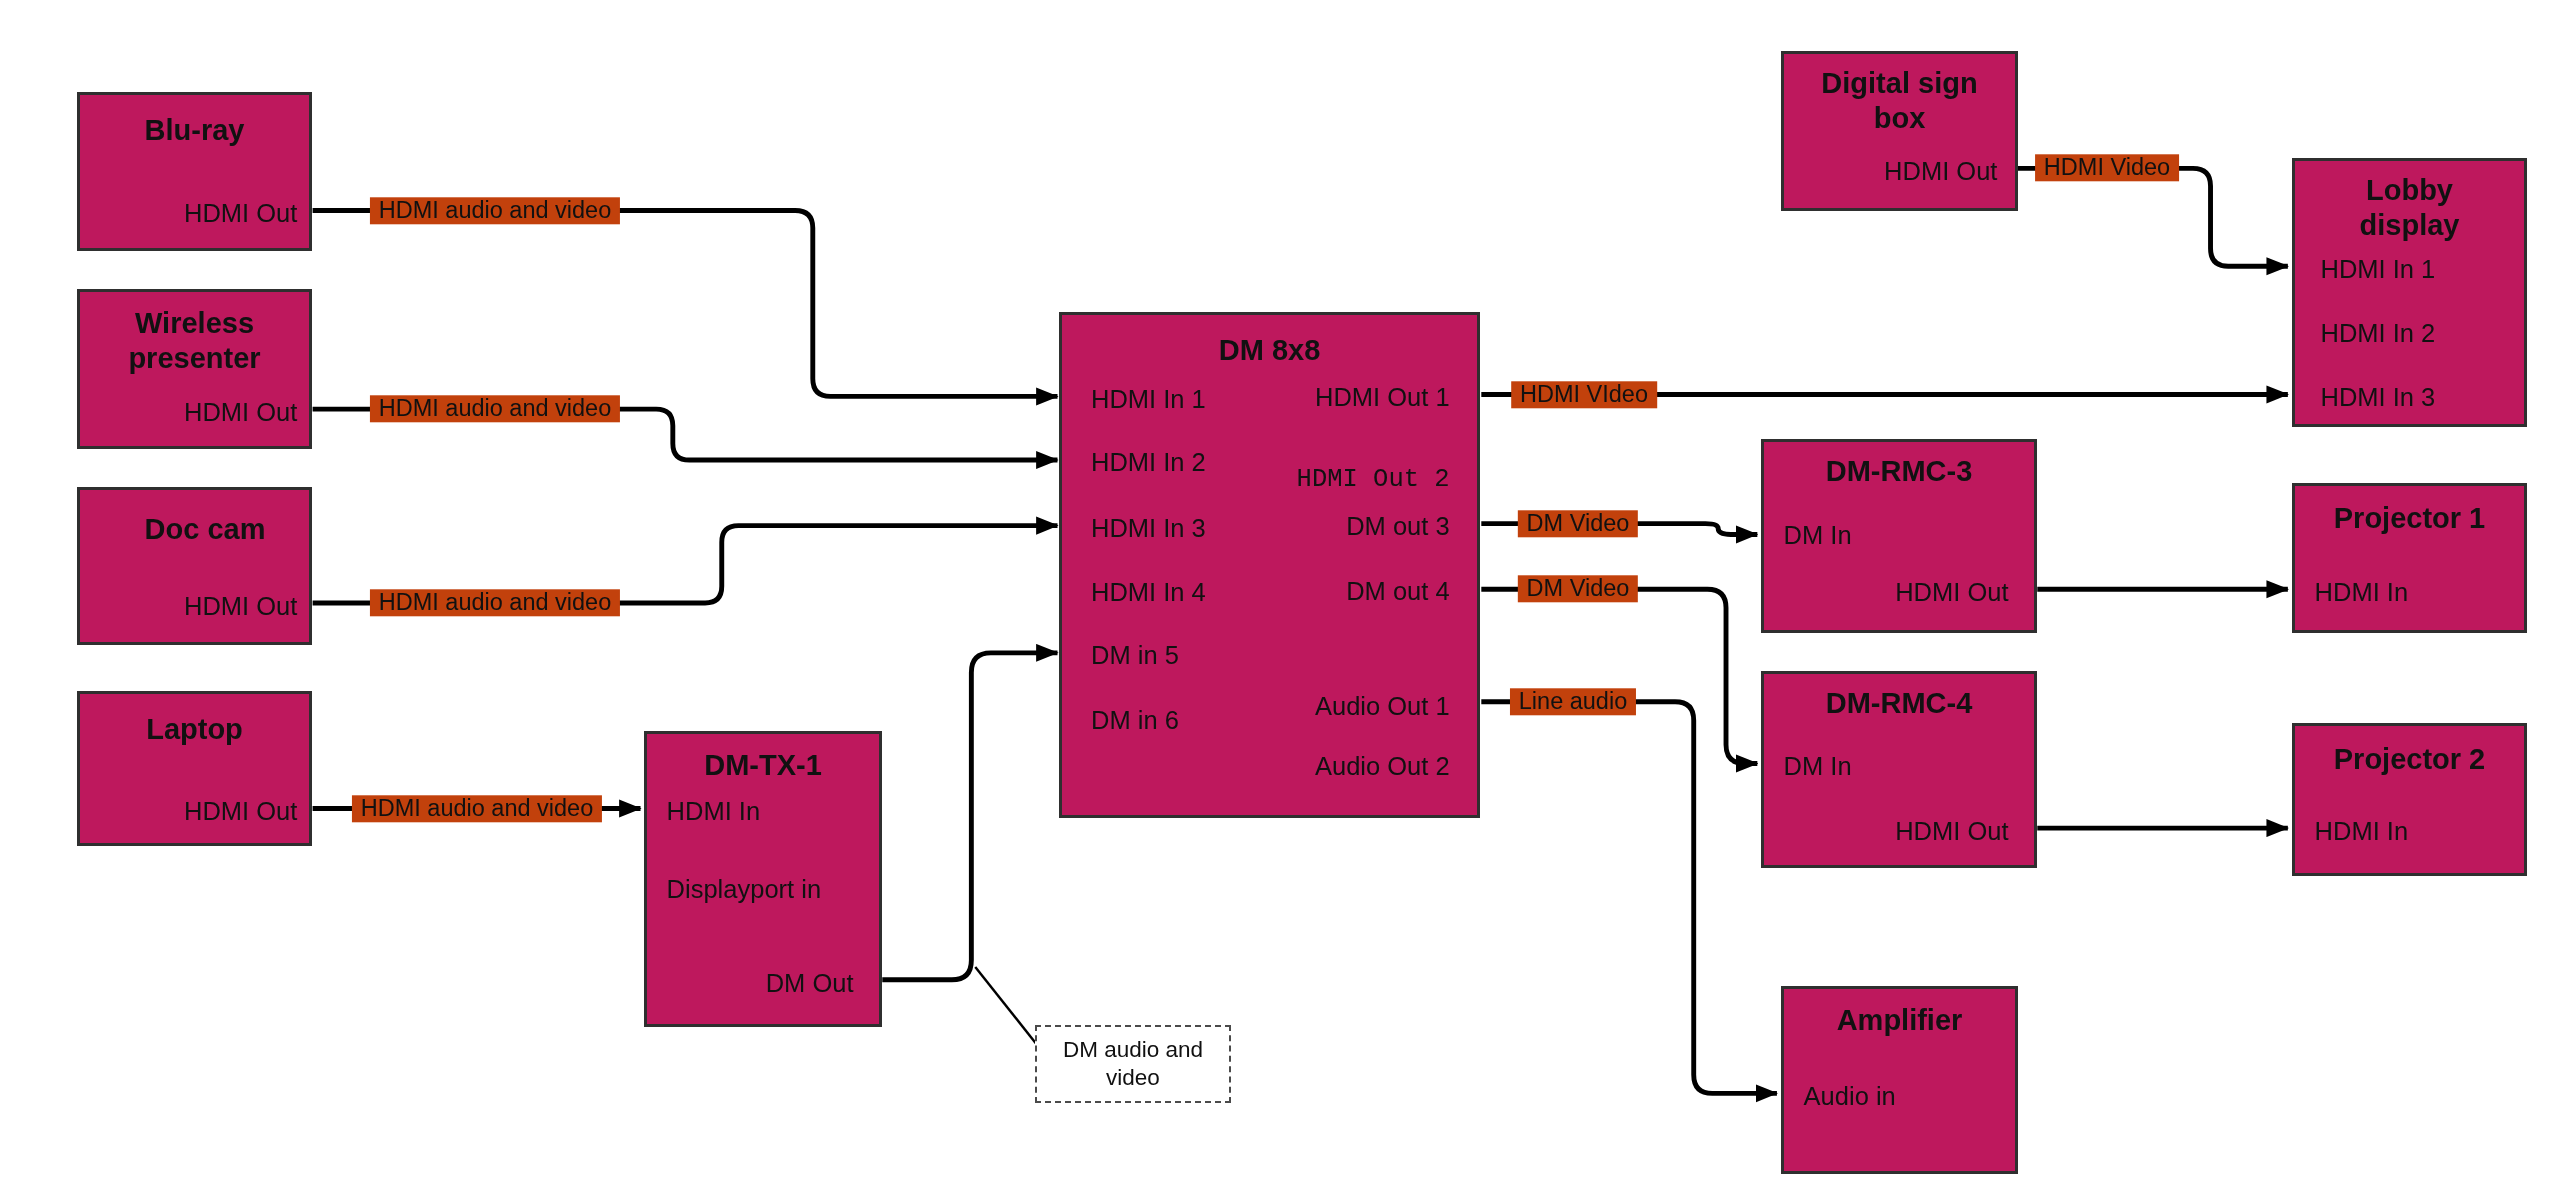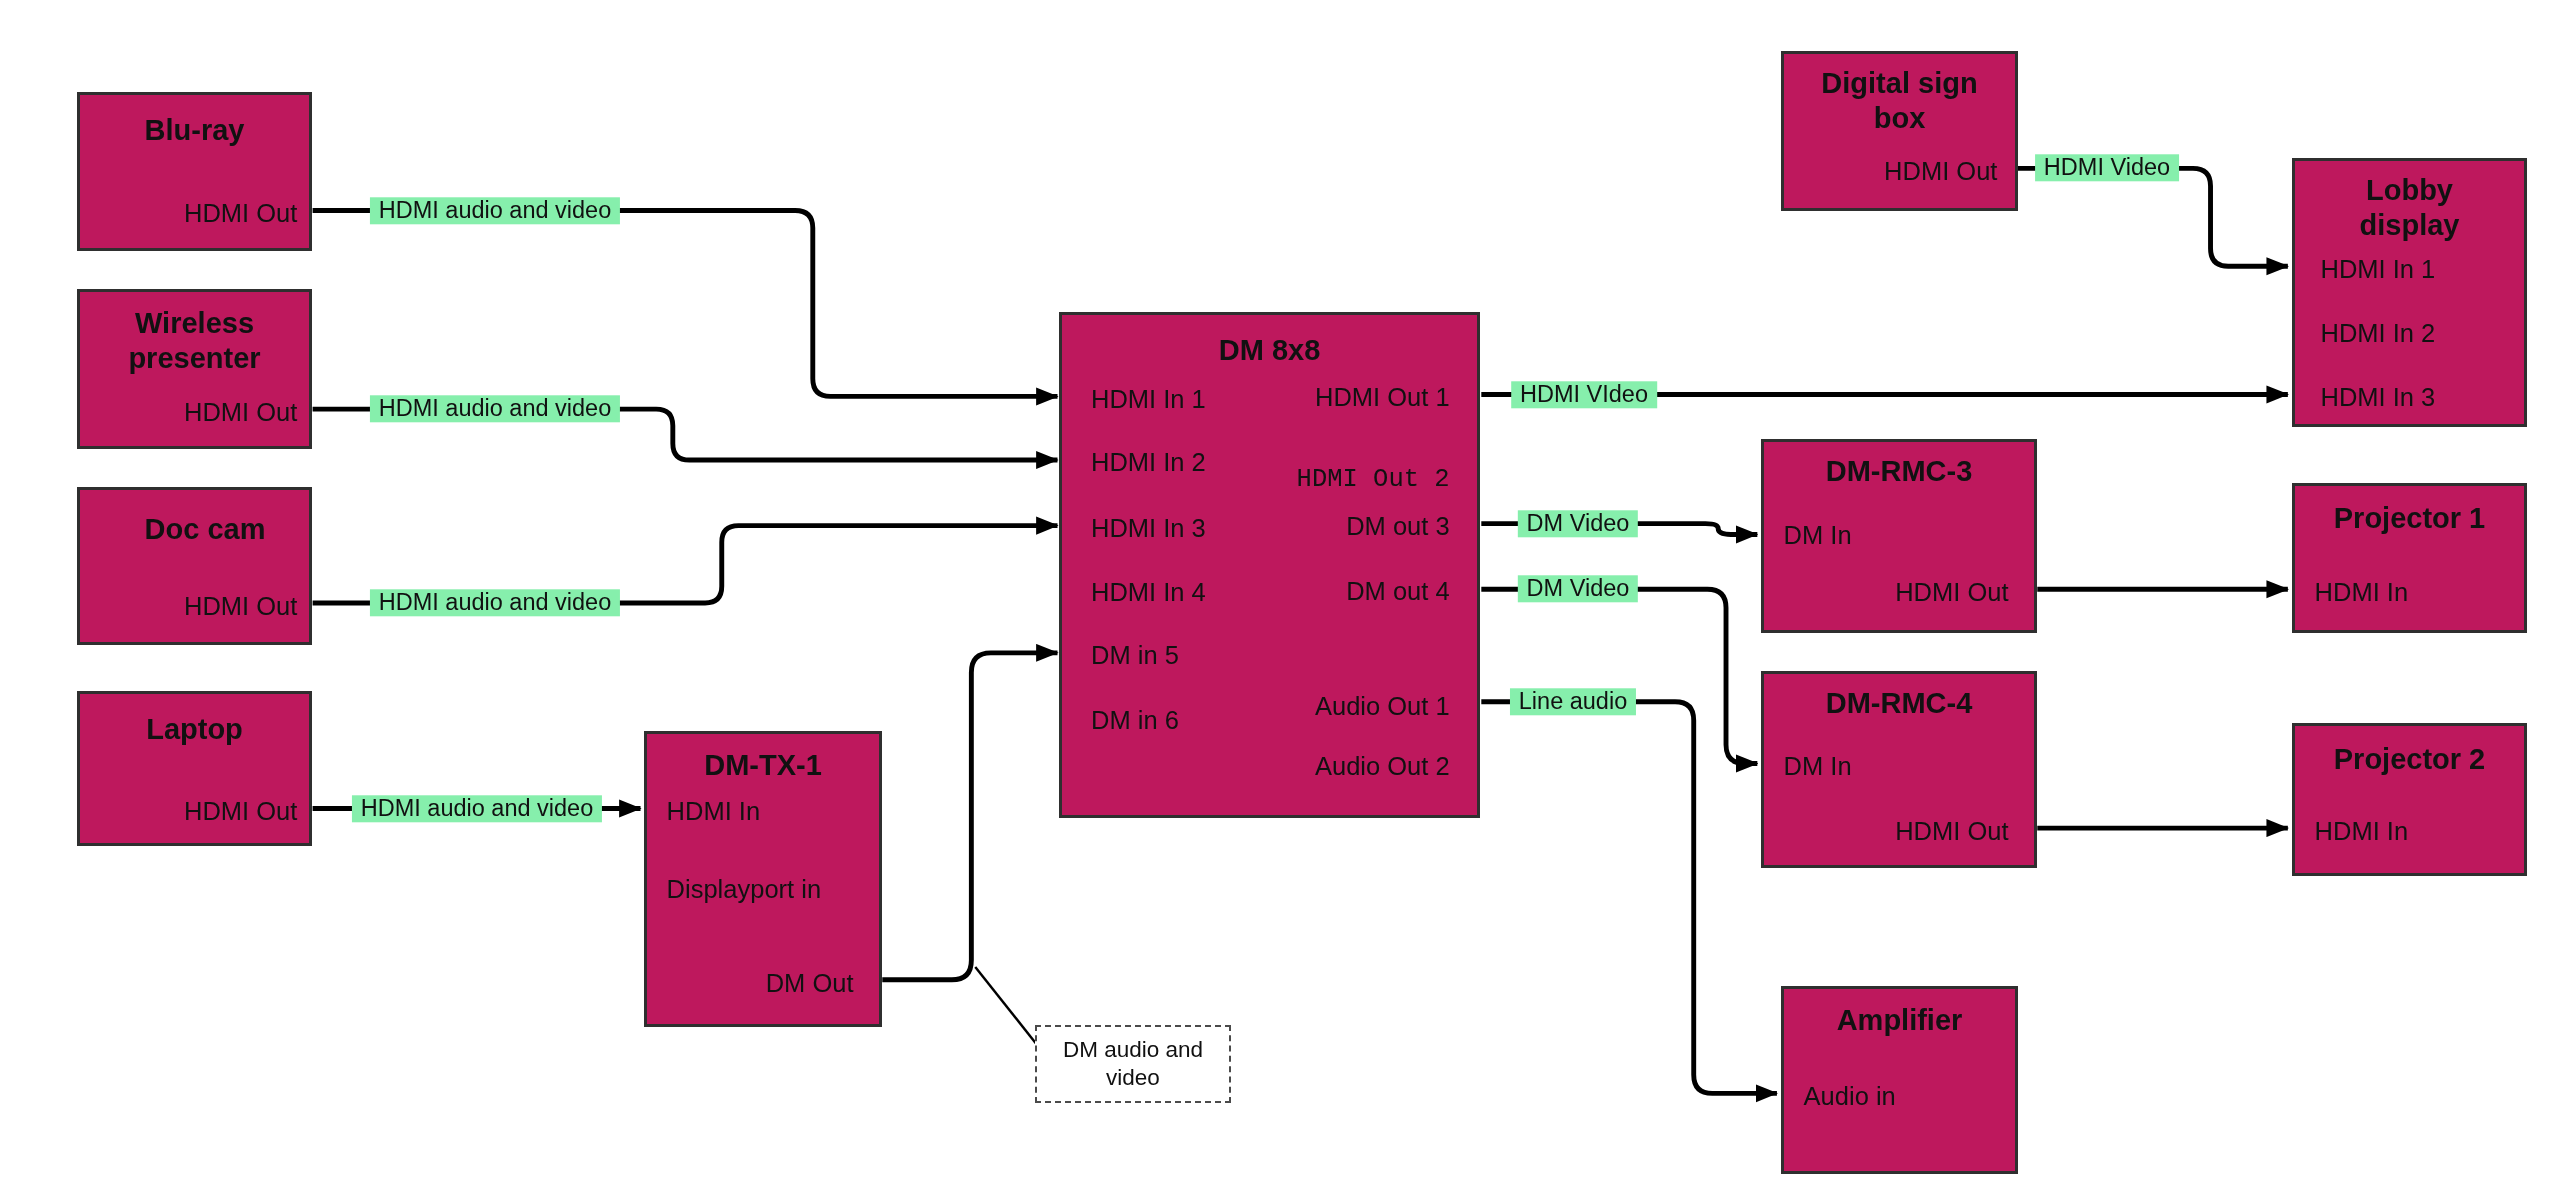--- a/index.html
+++ b/index.html
@@ -32,21 +32,21 @@
   .port {
     position: absolute;
     font-size: 25.5px;
     line-height: 29px;
     white-space: nowrap;
   }
   .port.r { text-align: right; }
   .wire-label {
     position: absolute;
     transform: translate(-50%, -50%);
-    background: #86efac;
+    background: #c2410c;
     padding: 0 8.8px;
     font-size: 23.5px;
     line-height: 27.4px;
     white-space: nowrap;
   }
   .note {
     position: absolute;
     border: 2.4px dashed #4a4a4a;
     background: #ffffff;
     box-sizing: border-box;

